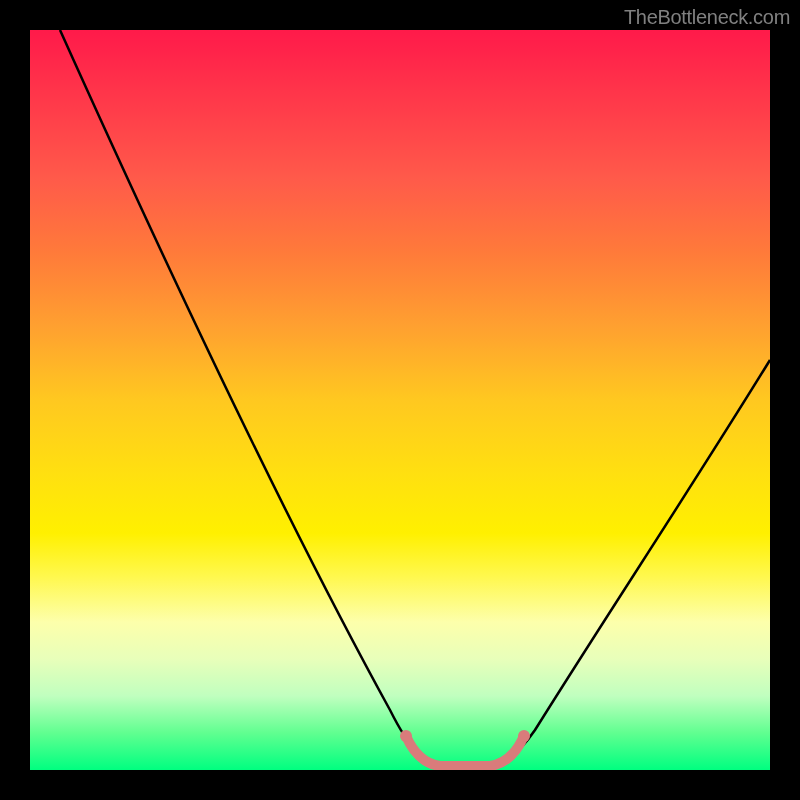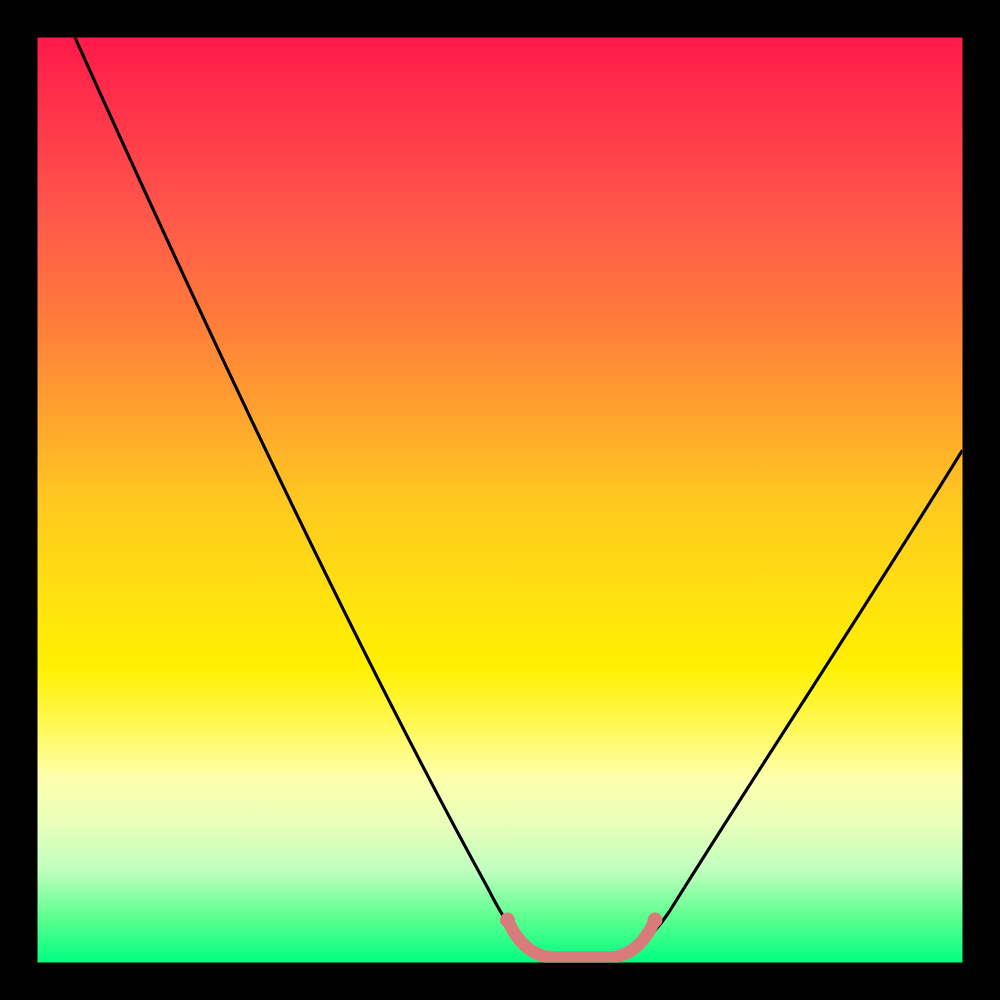--- a/index.html
+++ b/index.html
@@ -74,14 +74,15 @@
 
     <path d="M 376 706
              C 384 724, 395 734, 410 736
              L 460 736
              C 475 734, 486 724, 494 706" fill="none" stroke="#d97b7b" stroke-width="10" stroke-linecap="round"></path>
 
     <circle cx="376" cy="706" r="6" fill="#d97b7b"></circle>
     <circle cx="494" cy="706" r="6" fill="#d97b7b"></circle>
   </svg>
 
+  <div class="watermark">TheBottleneck.com</div>
 
 </div>
 
 </body></html>

